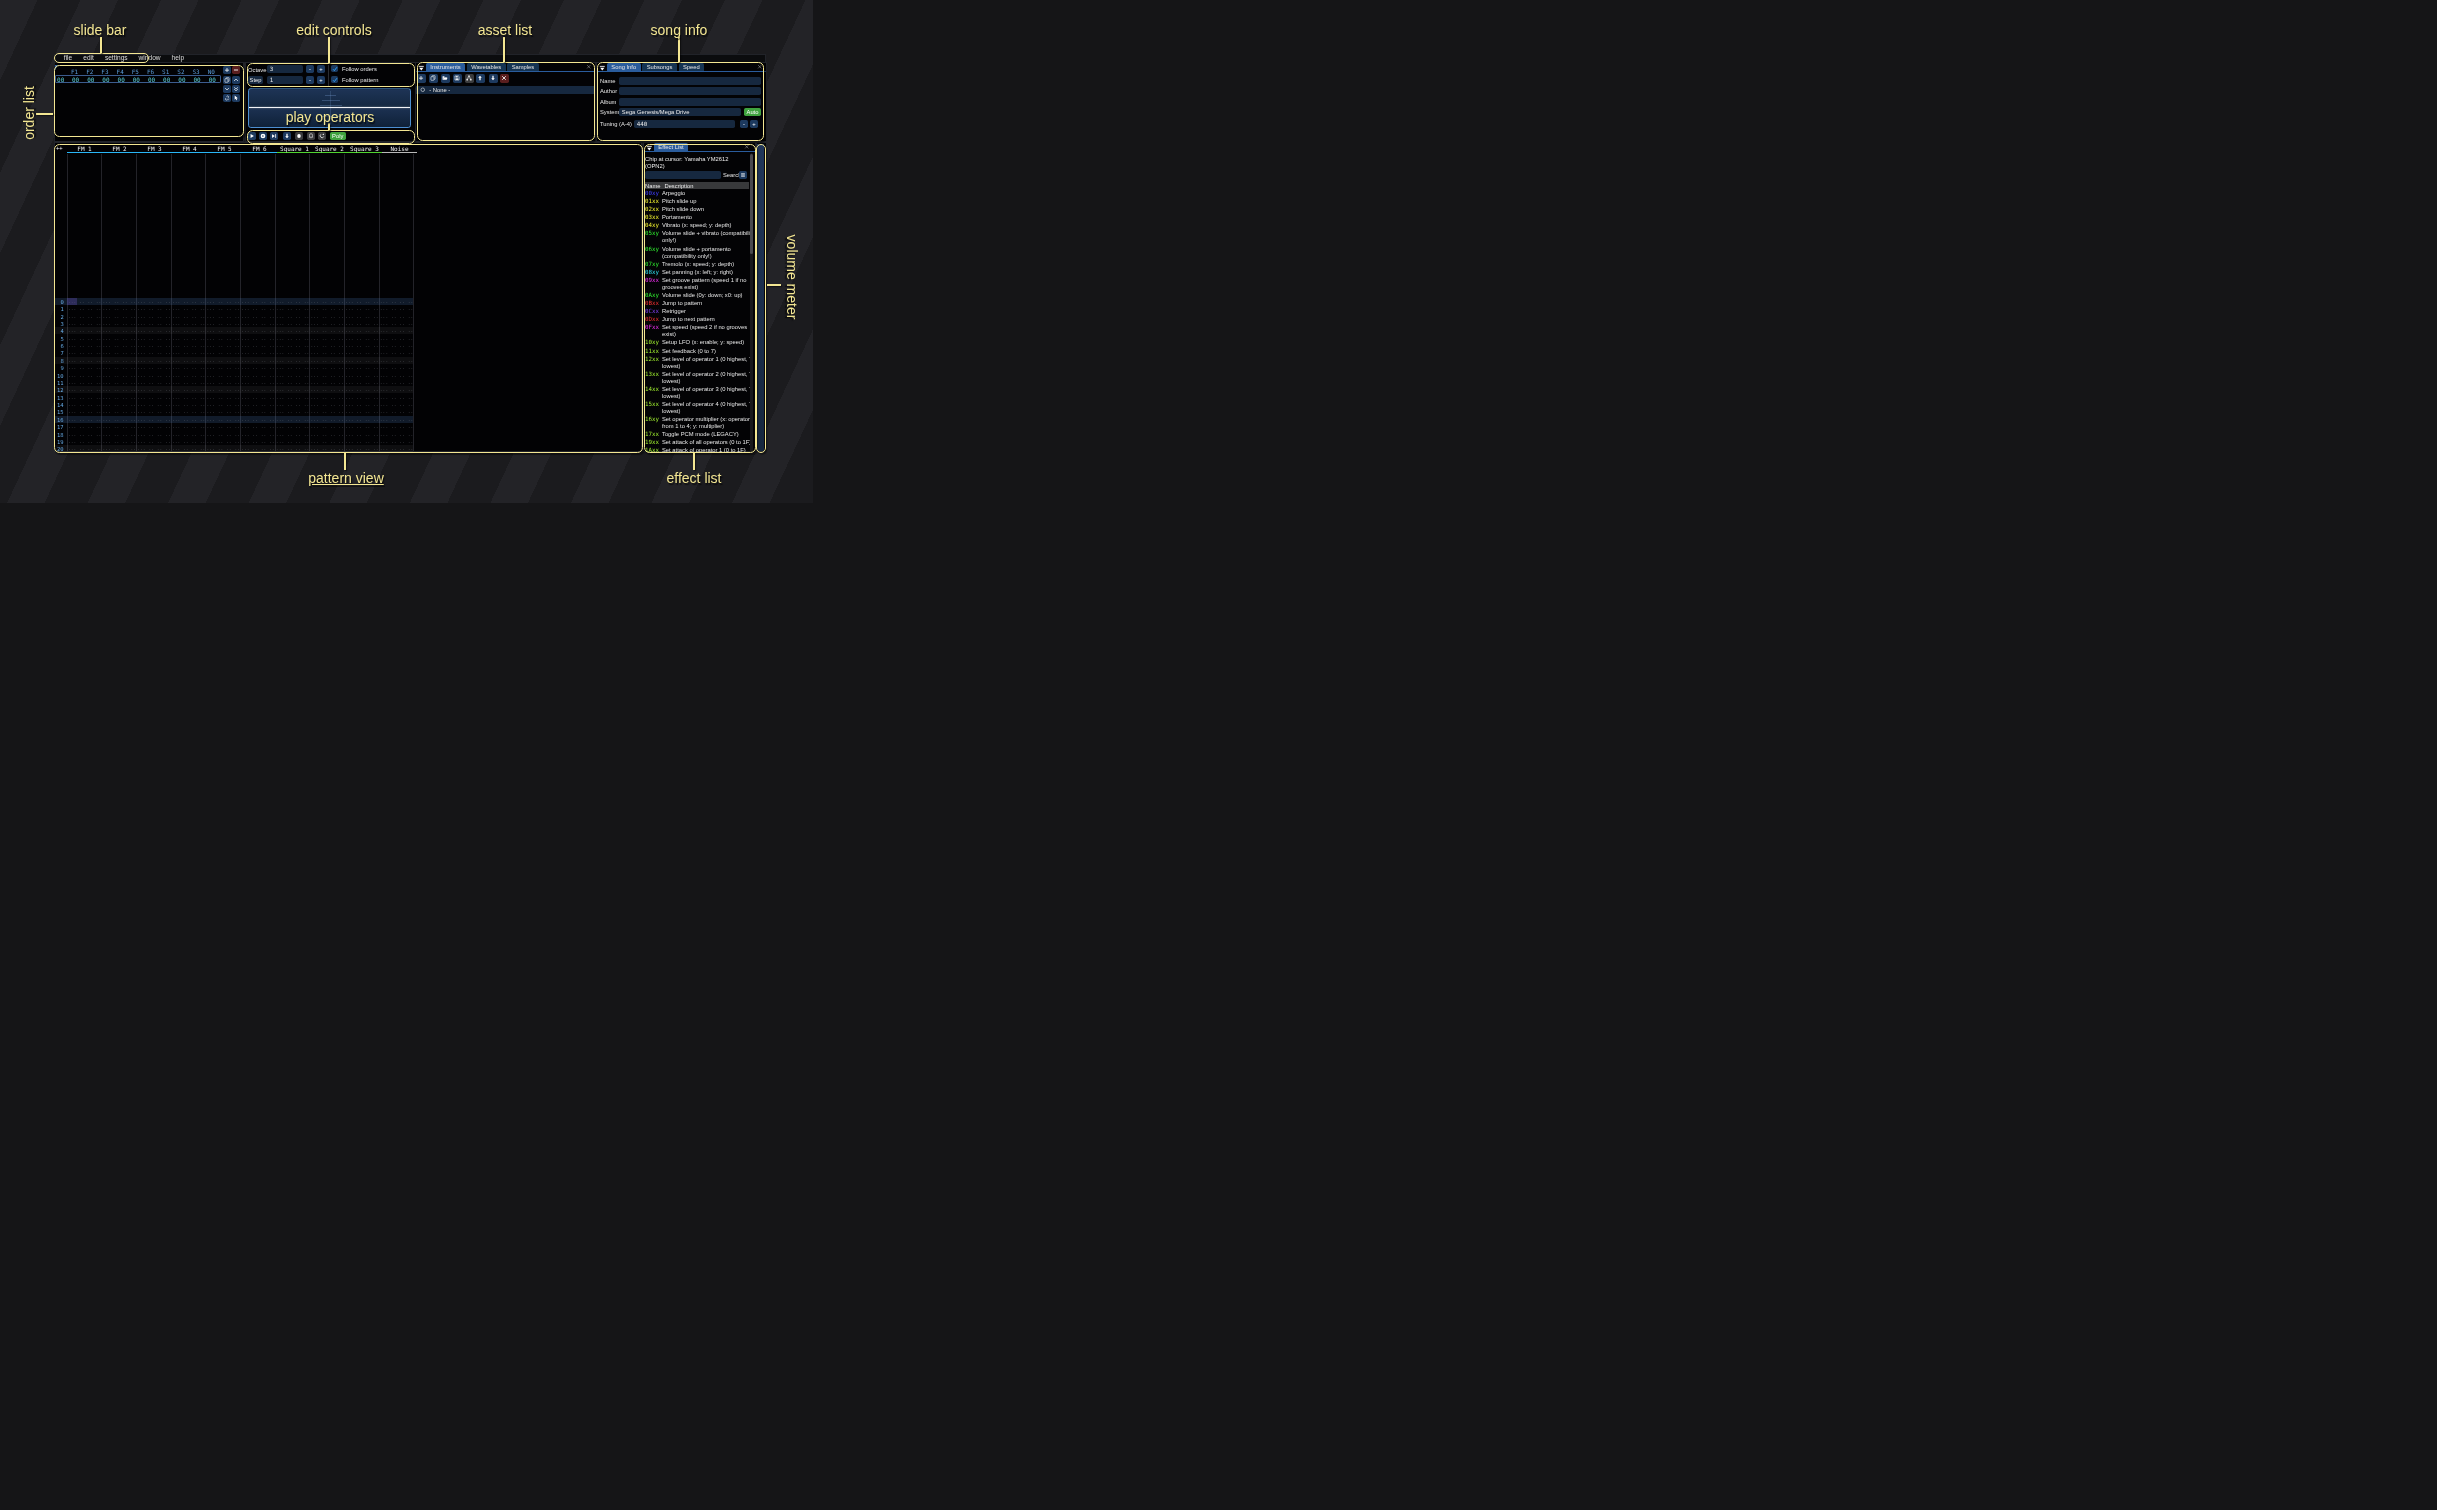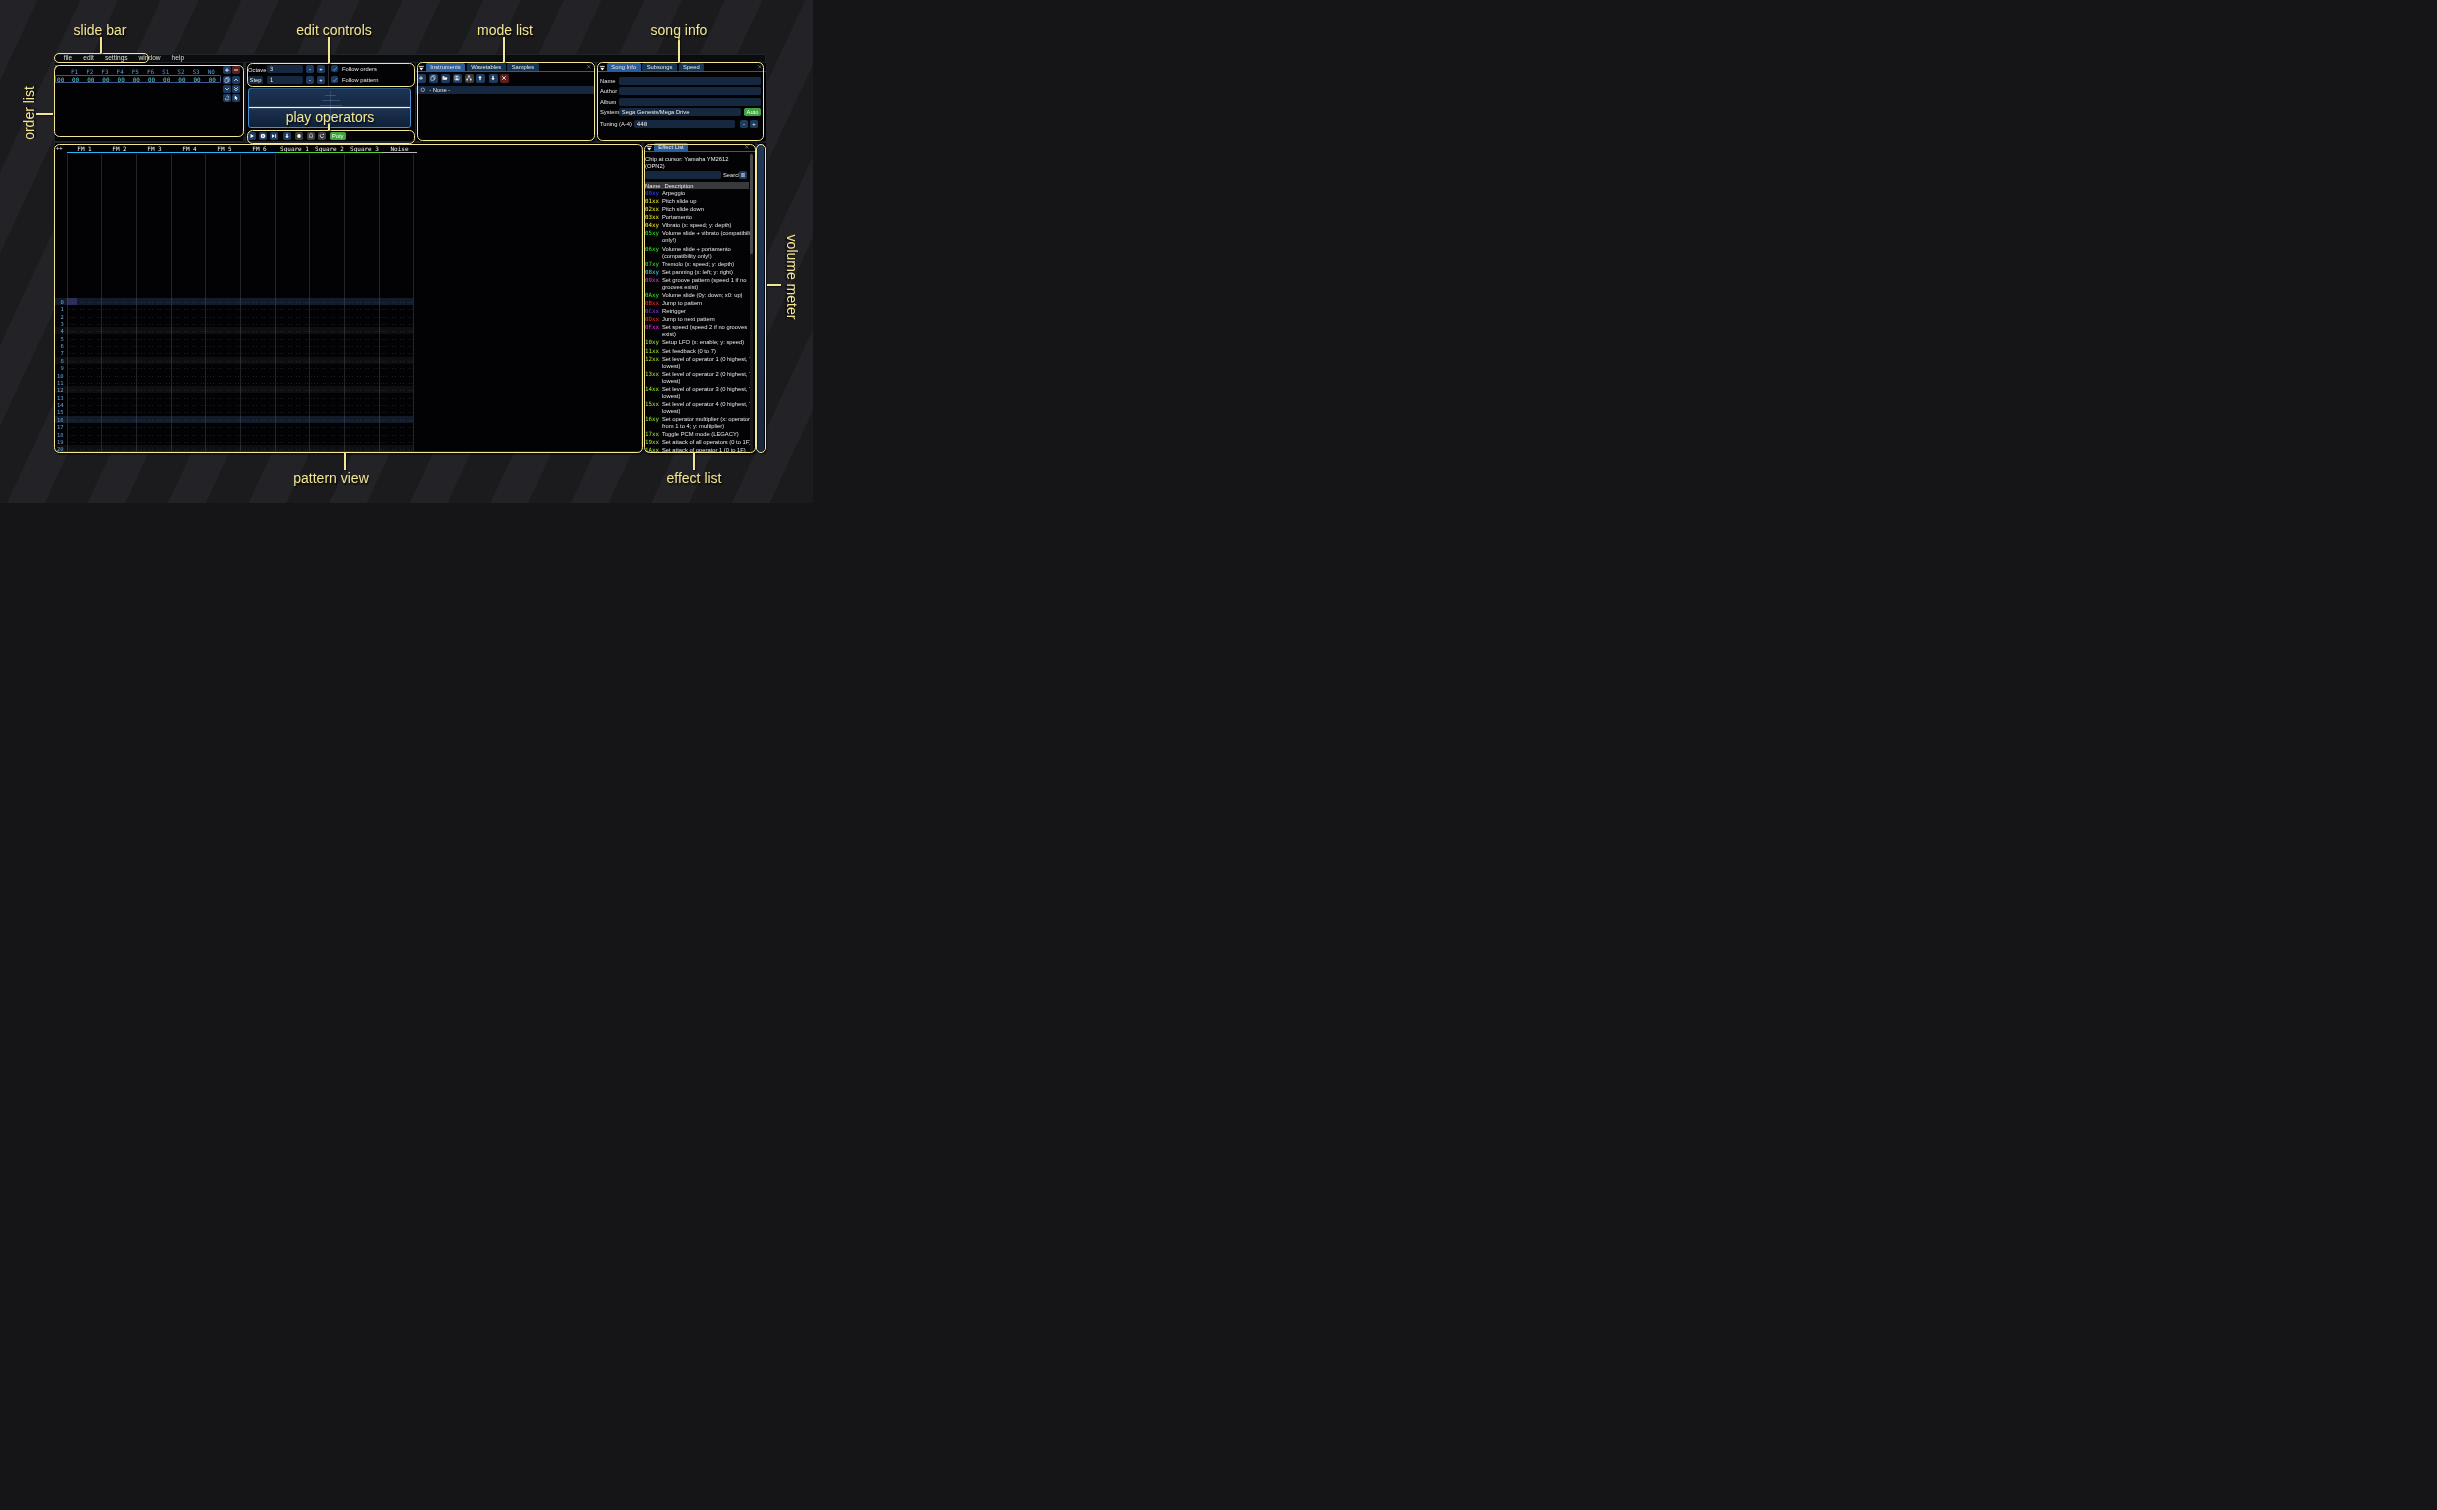--- a/index.html
+++ b/index.html
@@ -870,22 +870,22 @@
   <div class="ann-line" style="left:503px; top:37px; width:1.7px; height:25px;"></div>
   <div class="ann-line" style="left:678px; top:37px; width:1.7px; height:25px;"></div>
   <div class="ann-line" style="left:36px; top:113px; width:17px; height:1.7px;"></div>
   <div class="ann-line" style="left:328px; top:123px; width:1.7px; height:6.6px;"></div>
   <div class="ann-line" style="left:344px; top:453px; width:1.7px; height:16.6px;"></div>
   <div class="ann-line" style="left:693px; top:453px; width:1.7px; height:16.6px;"></div>
   <div class="ann-line" style="left:767px; top:284px; width:14px; height:1.7px;"></div>
 
   <div class="ann-label" style="left:100px; top:30px;">slide bar</div>
   <div class="ann-label" style="left:334px; top:30px;">edit controls</div>
-  <div class="ann-label" style="left:505px; top:30px;">mode list</div>
+  <div class="ann-label" style="left:505px; top:30px;">asset list</div>
   <div class="ann-label" style="left:679px; top:30px;">song info</div>
   <div class="ann-label rot-ccw" style="left:29px; top:113px;">order list</div>
   <div class="ann-label" style="left:330px; top:117px;">play operators</div>
-  <div class="ann-label" style="left:331px; top:478px;">pattern view</div>
+  <div class="ann-label" style="left:346px; top:478px;text-decoration:underline;">pattern view</div>
   <div class="ann-label" style="left:694px; top:478px;">effect list</div>
   <div class="ann-label rot-cw" style="left:792px; top:277px;">volume meter</div>
 
 </div>
 
 
 </body></html>

